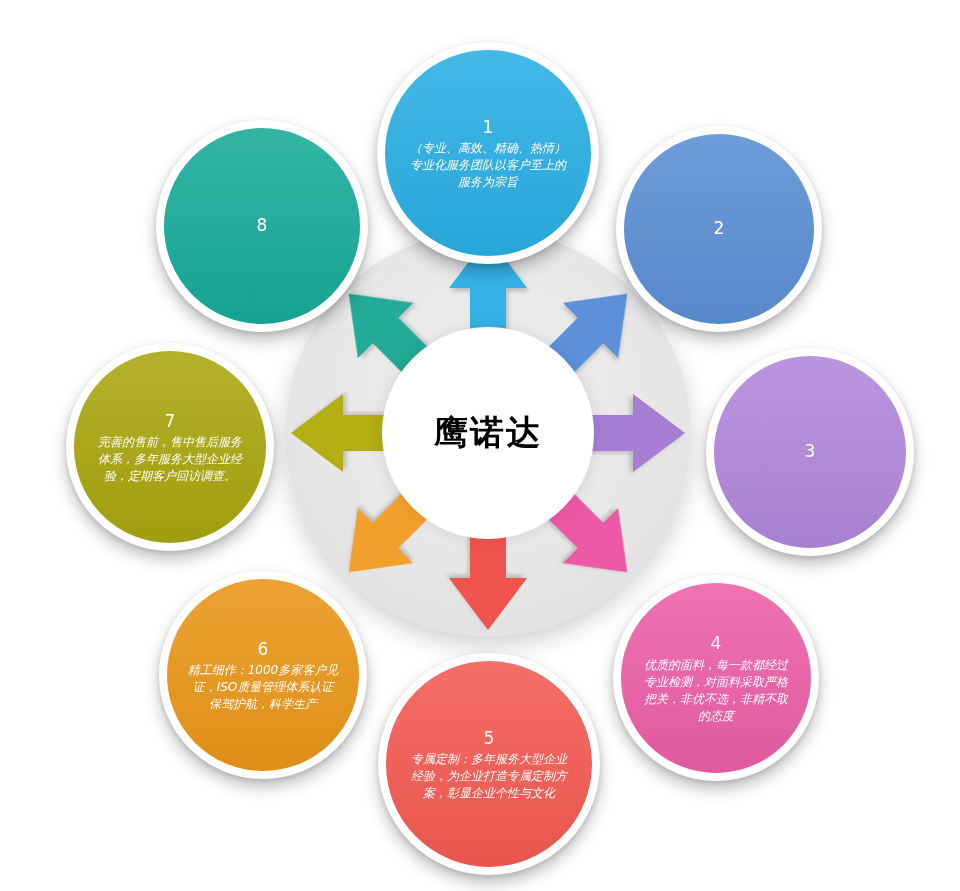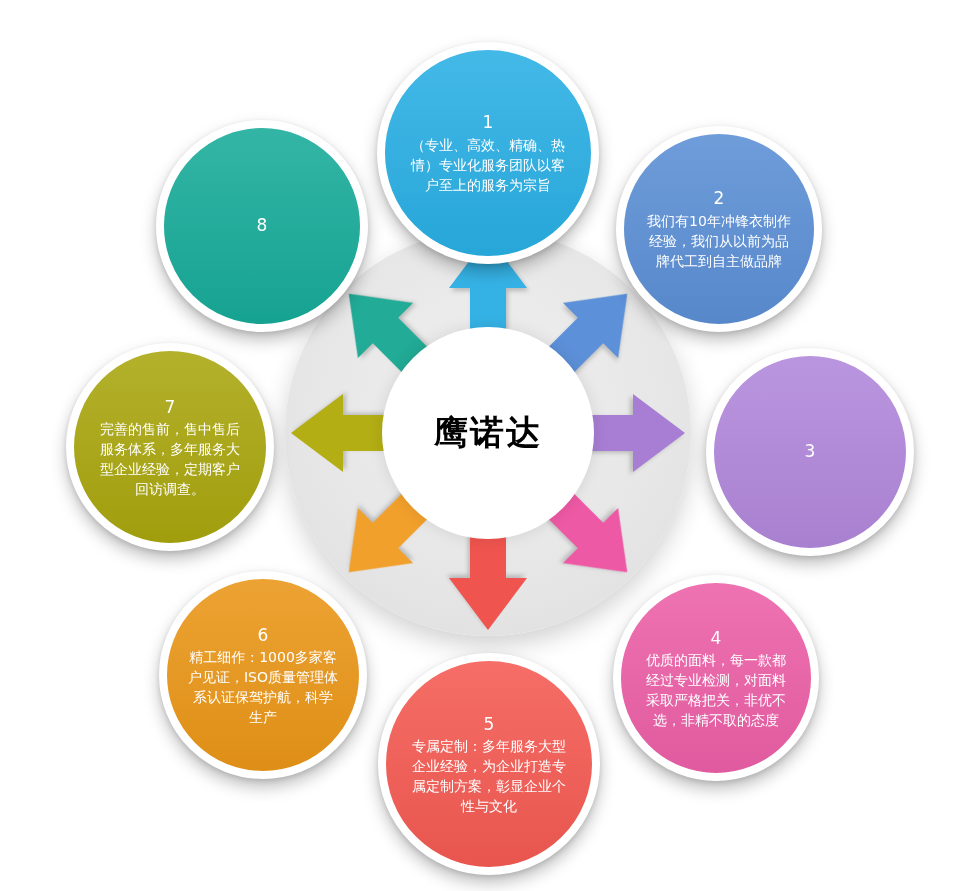--- a/index.html
+++ b/index.html
@@ -74,22 +74,23 @@
     text-align: center;
     color: #ffffff;
     padding: 0 20px;
     z-index: 4;
   }
   .bubble .num {
     font-size: 17px;
     line-height: 1.5;
   }
   .bubble .txt {
-    font-size: 14px;
+    font-size: 12px;
     line-height: 1.42;
+    font-style: italic;
   }
 </style>
 </head>
 <body>
 
 <div class="canvas">
 
   <div class="hub">
     <svg class="arrows" viewBox="-203 -203 406 406">
       <g>
@@ -122,21 +123,20 @@
     </div>
   </div>
 
   <div class="bubble" style="left: 377px; top: 42px; width: 222px; height: 222px; background-color: rgb(41, 175, 228);">
     <div class="num">1</div>
     <div class="txt">（专业、高效、精确、热情）专业化服务团队以客户至上的服务为宗旨</div>
   </div>
 
   <div class="bubble" style="left: 616px; top: 126px; width: 206px; height: 206px; background-color: rgb(91, 143, 213);">
     <div class="num">2</div>
-    <div class="txt">我们有10年冲锋衣制作经验，我们从以前为品牌代工到自主做品牌</div>
   </div>
 
   <div class="bubble" style="left: 706px; top: 348px; width: 208px; height: 208px; background-color: rgb(177, 135, 219);">
     <div class="num">3</div>
   </div>
 
   <div class="bubble" style="left: 613px; top: 575px; width: 206px; height: 206px; background-color: rgb(236, 95, 167);">
     <div class="num">4</div>
     <div class="txt">优质的面料，每一款都经过专业检测，对面料采取严格把关，非优不选，非精不取的态度</div>
   </div>

